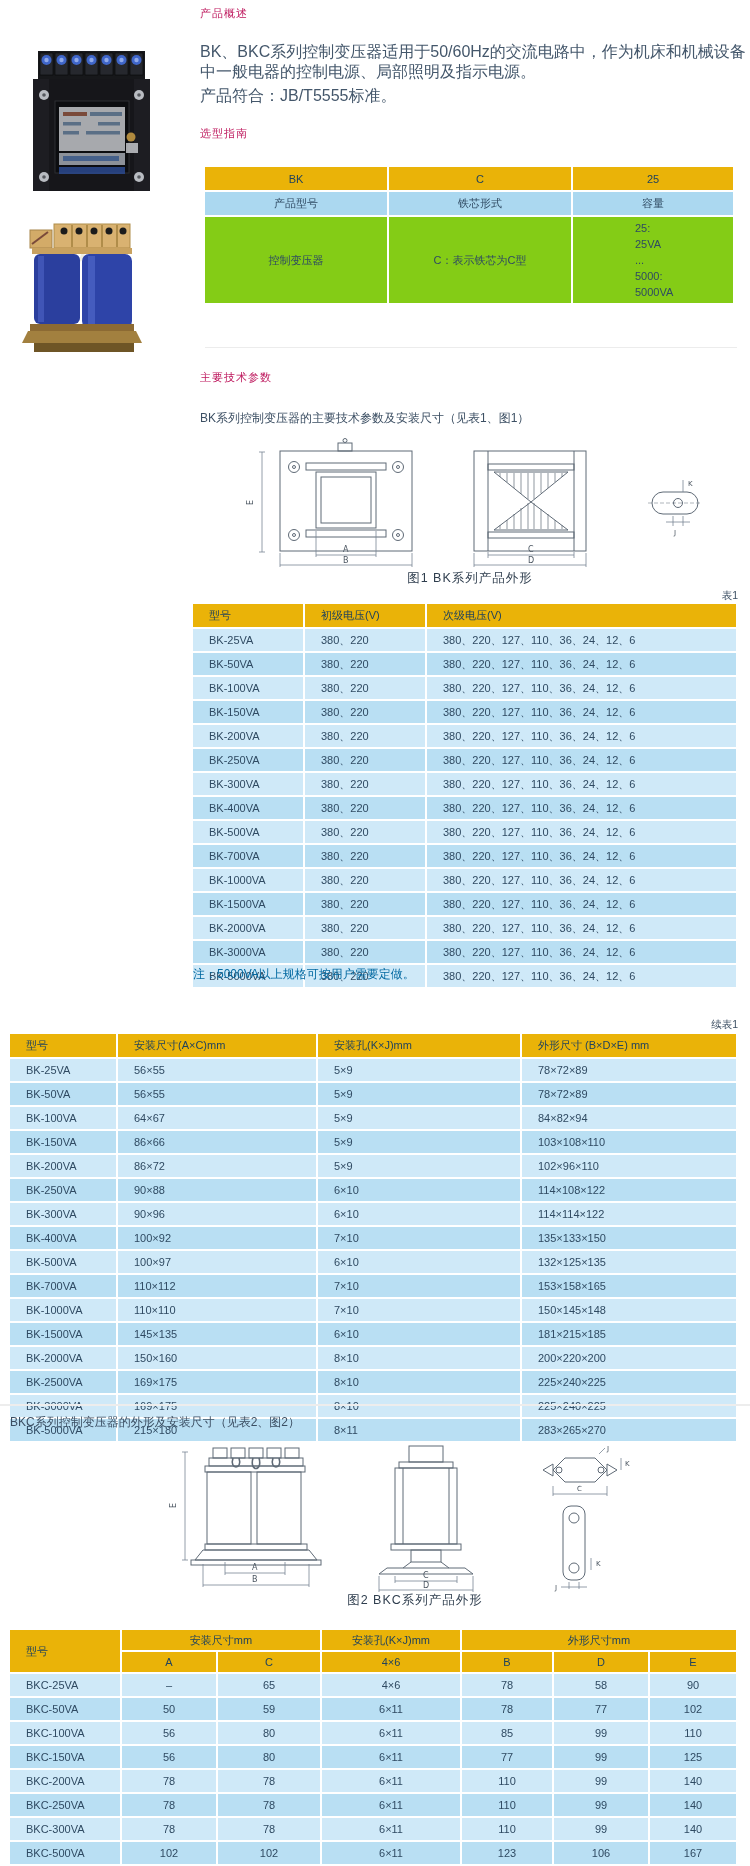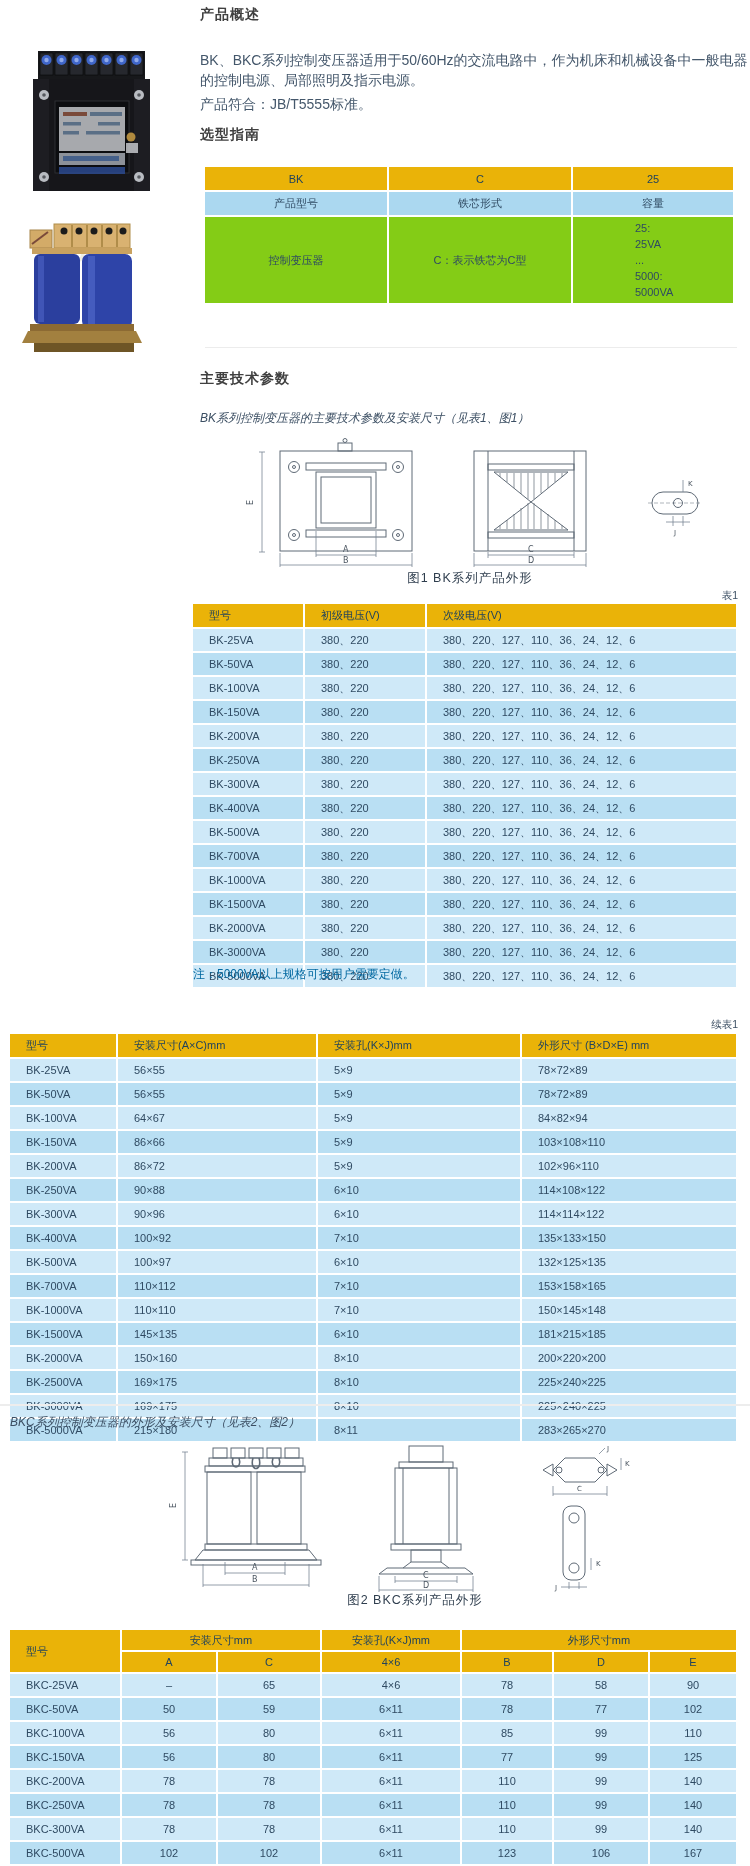--- a/index.html
+++ b/index.html
@@ -1,21 +1,21 @@
 <!DOCTYPE html>
 <html><head>
 <meta charset="utf-8">
 <style>
   html,body{margin:0;padding:0;background:#ffffff;}
   .page{position:relative;width:750px;height:1866px;background:#ffffff;overflow:hidden;
         font-family:"Liberation Sans","DejaVu Sans",sans-serif;color:#42566a;}
   .abs{position:absolute;}
-  .h-blue{color:#404040;font-size:14px;font-weight:bold;letter-spacing:1px;}
-  .body-text{font-size:14px;line-height:20px;color:#44576b;margin-top:8px;}
-  .intro-text{font-size:12px;color:#3c4f63;font-style:italic;}
+  .h-blue{color:#be185d;font-size:11px;font-weight:normal;letter-spacing:1px;}
+  .body-text{font-size:16px;line-height:20px;color:#44576b;}
+  .intro-text{font-size:12px;color:#3c4f63;}
   .note-text{font-size:12px;color:#0369a1;}
   .tbl-label{font-size:10.5px;color:#3c4f63;text-align:right;}
   .fig-caption{font-size:12.5px;color:#2f3e4e;text-align:center;letter-spacing:1px;}
   .divider{height:1px;background:#ececec;}
   .divider2{height:2px;background:#ededed;}
 
   table{border-collapse:separate;border-spacing:0;table-layout:fixed;}
   th,td{font-weight:normal;font-size:11px;color:#2f4a62;padding:0 0 0 16px;text-align:left;
         border-right:2px solid #fff;border-bottom:2px solid #fff;overflow:hidden;white-space:nowrap;}
   th{background:#eab308;color:#21435c;height:23px;}

